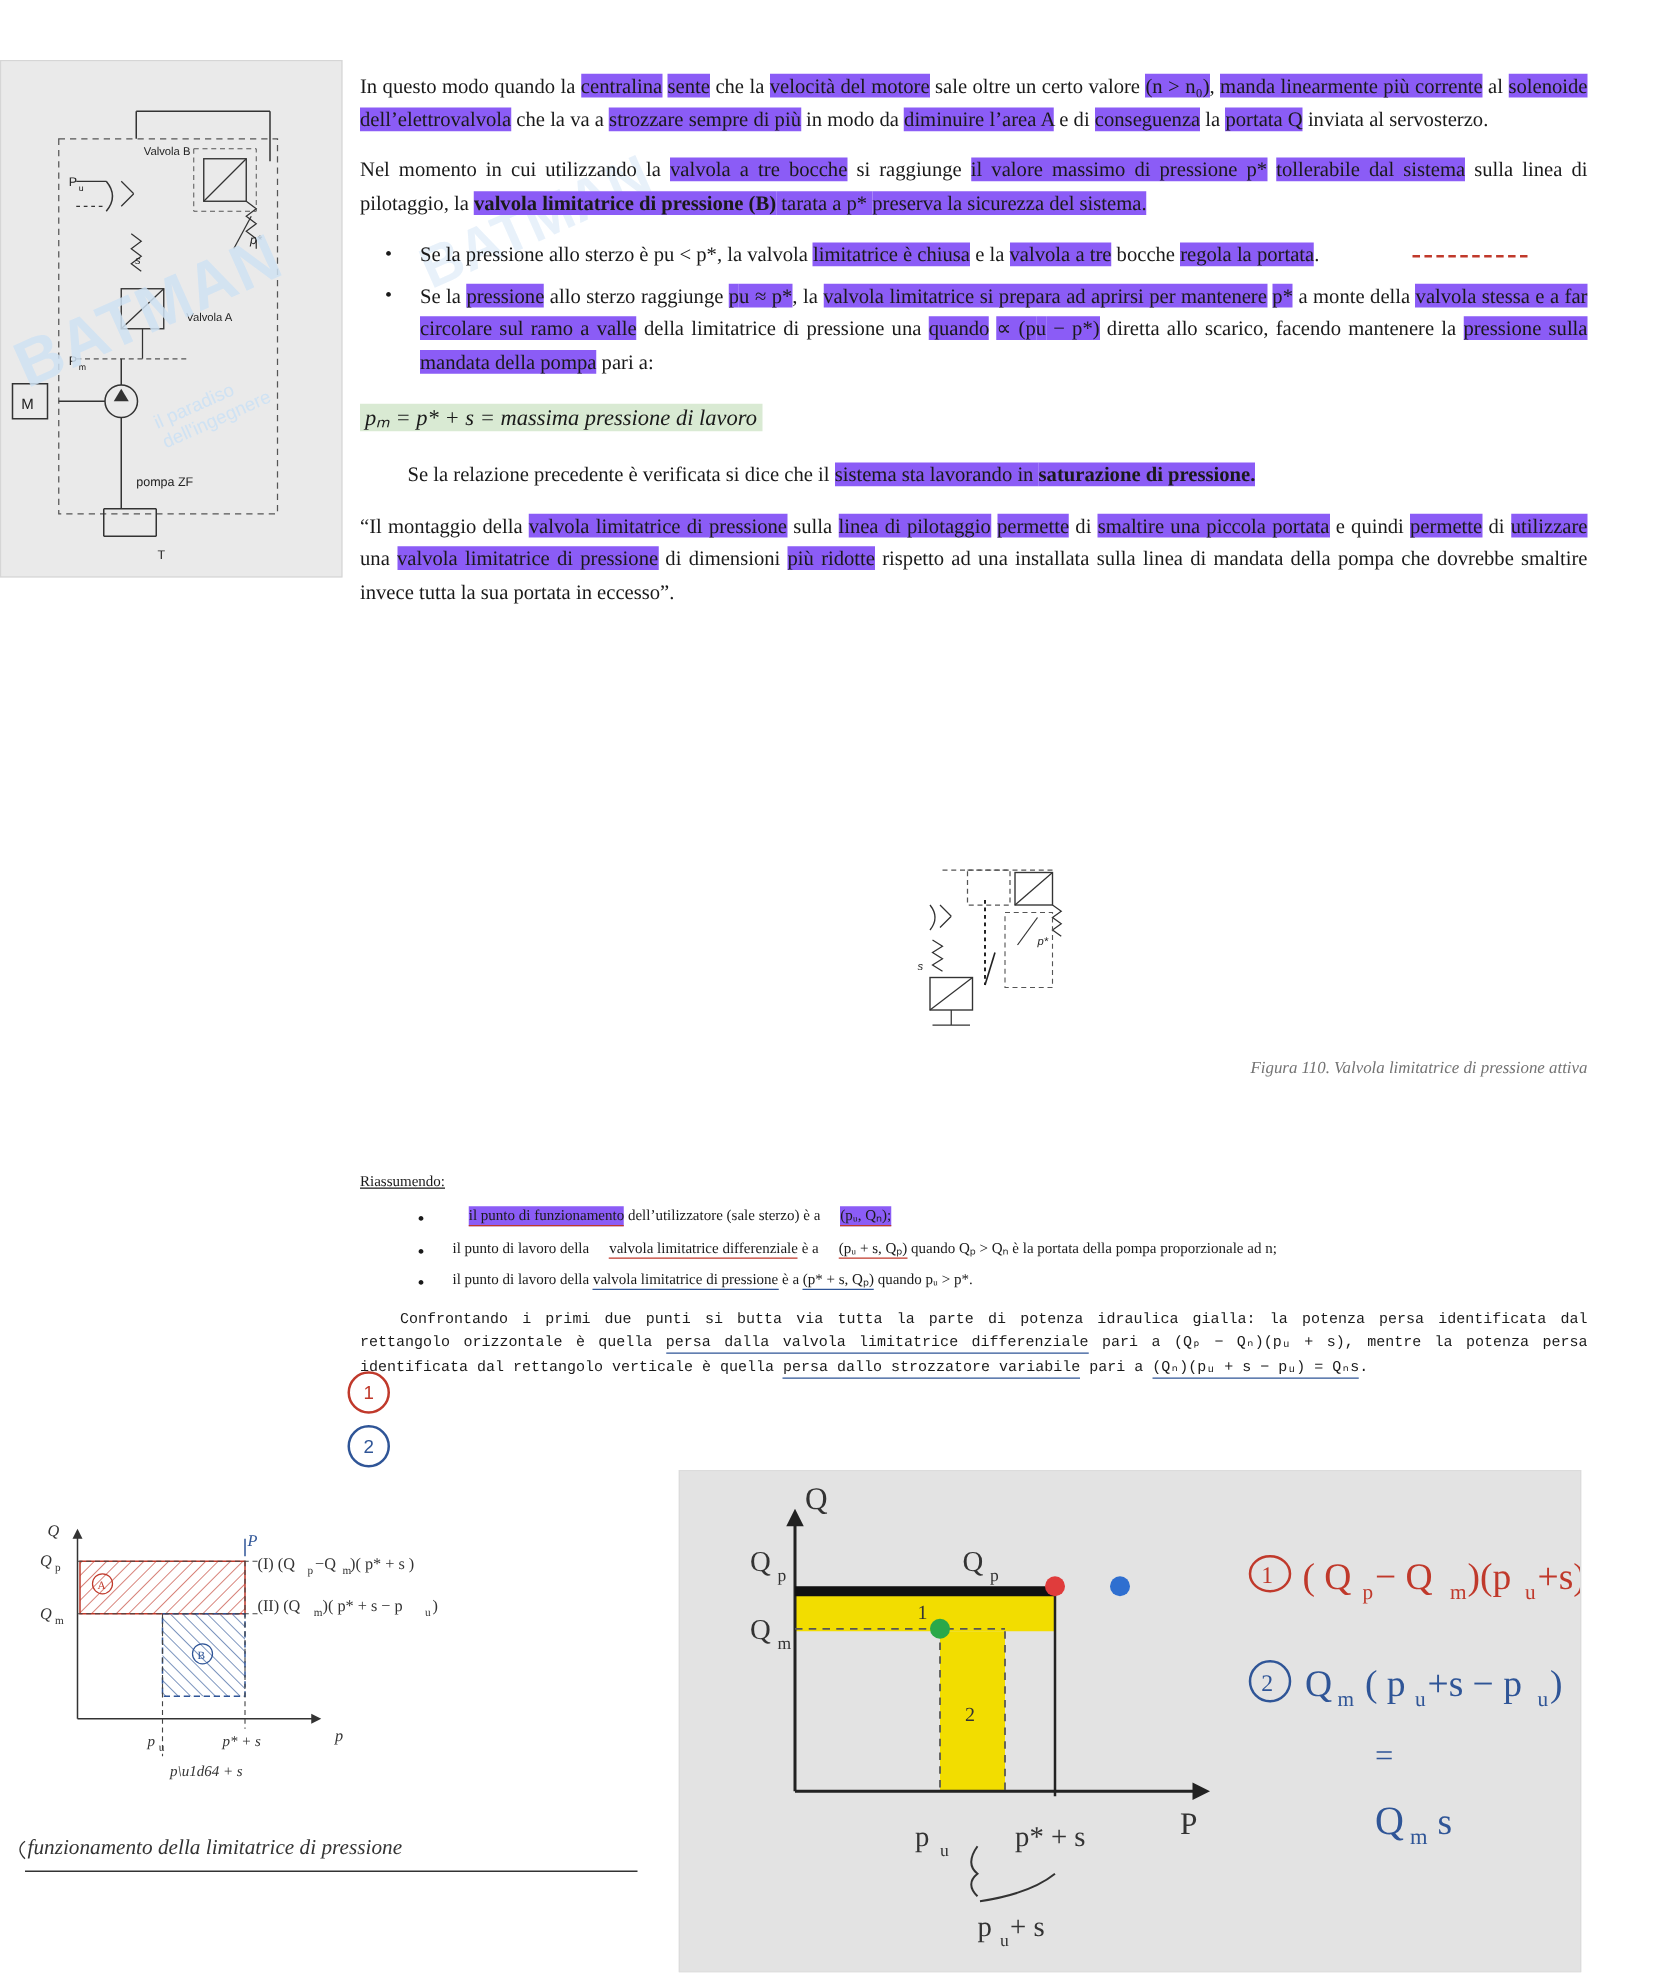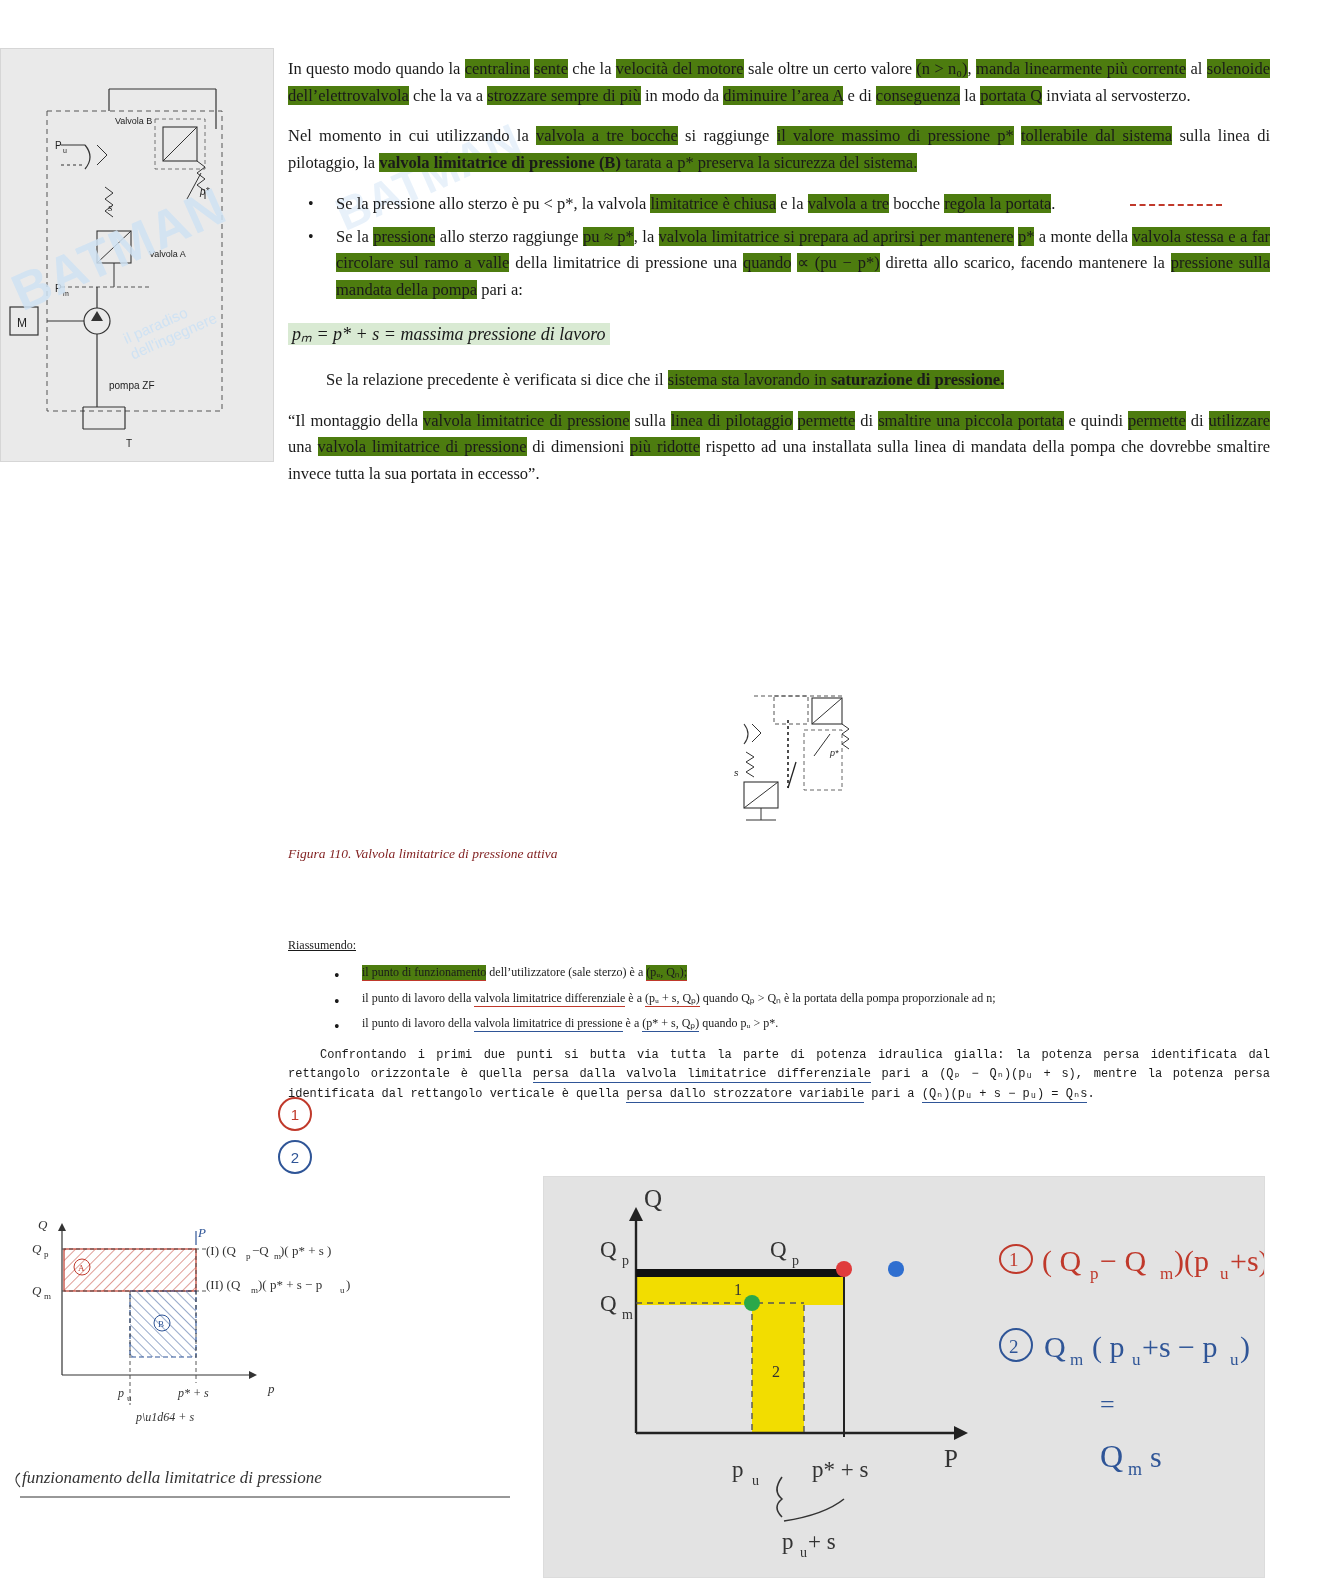--- a/index.html
+++ b/index.html
@@ -18,48 +18,48 @@
   .col{
     position:absolute;
     left:288px;
     top:56px;
     width:982px;
     font-size:16.5px;
     line-height:1.62;
     text-align:justify;
   }
   p{margin:0 0 14px 0;}
-  .hl{background:#4d7c0f;}
+  .hl{background:#8b5cf6;}
   .bold{font-weight:bold;}
 
   ul{margin:0 0 12px 0;padding-left:34px;list-style:none;}
   ul li{position:relative;margin:0 0 6px 0;padding-left:14px;}
   ul li:before{
     content:"\2022";
     position:absolute;left:-14px;top:0;font-size:16px;
   }
 
   .center-eq{
     margin:16px 0 18px 0;
     font-size:18px;
   }
   .eqbox{background:#d9ead3;padding:1px 4px;font-style:italic;}
 
   .underline{text-decoration:underline;}
-  .u-red{border-bottom:1.6px solid #c0392b;padding-bottom:1px;}
+  .u-red{border-bottom:1.6px solid #c0392b;padding-bottom:1px;margin-left:13px;}
   .u-blue{border-bottom:1.6px solid #2f5597;padding-bottom:1px;}
 
   .dashline{
     display:inline-block;
     width:92px;border-top:2px dashed #c0392b;
     vertical-align:middle;margin-left:70px;
   }
 
   .caption{
-    text-align:left;color:#7f1d1d;font-style:italic;font-size:13.5px;
+    text-align:right;color:#737373;font-style:italic;font-size:13.5px;
     margin-top:6px;
   }
 
   
   .fig-left{
     position:absolute;left:0;top:48px;width:272px;height:412px;
     background:#e9e9e9;border:1px solid #d6d6d6;
   }
   .fig-left .inner{position:absolute;inset:0;}
   .wm{

